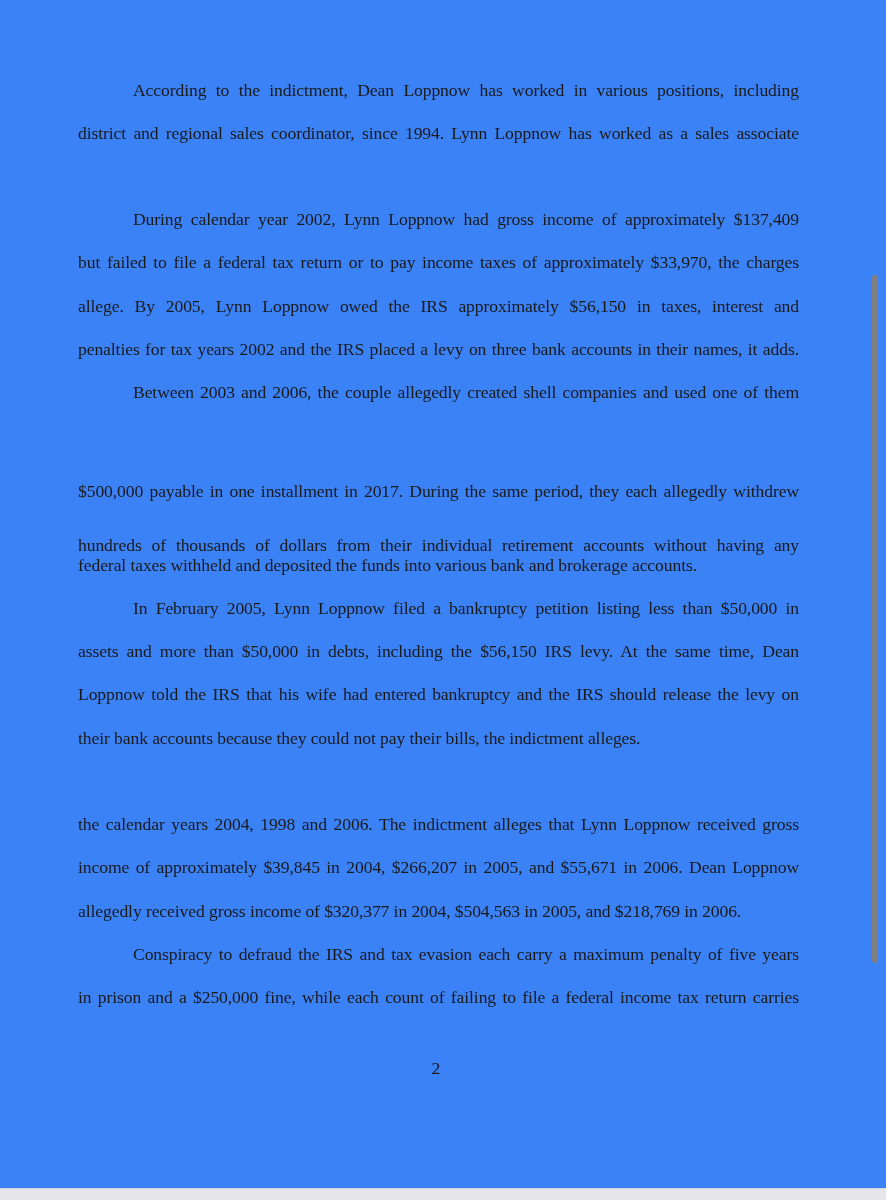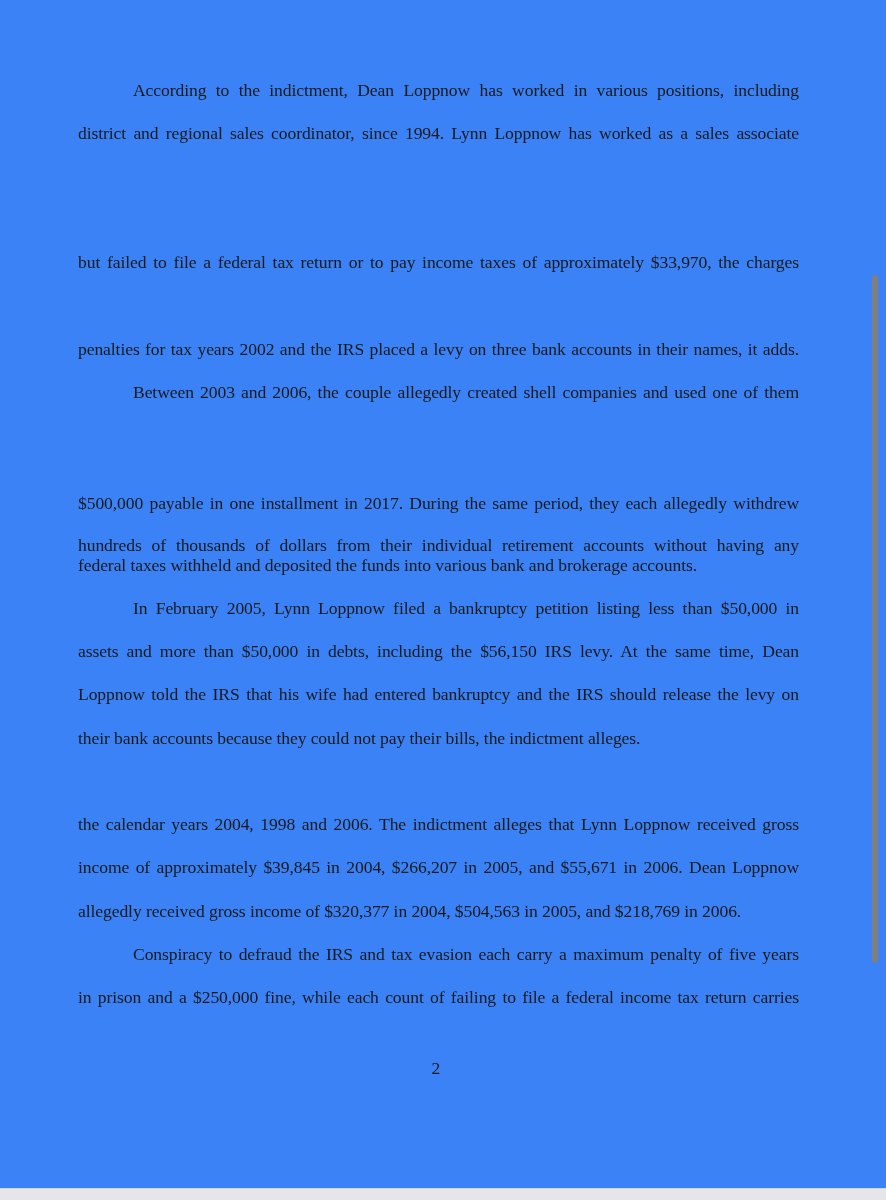--- a/index.html
+++ b/index.html
@@ -65,25 +65,27 @@
     }
   </style>
 </head>
 <body>
 
 <div class="page">
 
   <div class="line indent" style="top:79px">According to the indictment, Dean Loppnow has worked in various positions, including</div>
   <div class="line" style="top:122px">district and regional sales coordinator, since 1994.  Lynn Loppnow has worked as a sales associate</div>
 
+  <div class="line indent" style="top:208px">During calendar year 2002, Lynn Loppnow had gross income of approximately $137,409</div>
   <div class="line" style="top:251px">but failed to file a federal tax return or to pay income taxes of approximately $33,970, the charges</div>
+  <div class="line" style="top:295px">allege.  By 2005, Lynn Loppnow owed the IRS approximately $56,150 in taxes, interest and</div>
   <div class="line" style="top:338px">penalties for tax years 2002 and the IRS placed a levy on three bank accounts in their names, it adds.</div>
 
   <div class="line indent" style="top:381px">Between 2003 and 2006, the couple allegedly created shell companies and used one of them</div>
-  <div class="line" style="top:492px">$500,000 payable in one installment in 2017.  During the same period, they each allegedly withdrew</div>
+  <div class="line" style="top:480px">$500,000 payable in one installment in 2017.  During the same period, they each allegedly withdrew</div>
   <div class="line" style="top:534px">hundreds of thousands of dollars from their individual retirement accounts without having any</div>
   <div class="line last" style="top:554px">federal taxes withheld and deposited the funds into various bank and brokerage accounts.</div>
 
   <div class="line indent" style="top:597px">In February 2005, Lynn Loppnow filed a bankruptcy petition listing less than $50,000 in</div>
   <div class="line" style="top:640px">assets and more than $50,000 in debts, including the $56,150 IRS levy.  At the same time, Dean</div>
   <div class="line" style="top:683px">Loppnow told the IRS that his wife had entered bankruptcy and the IRS should release the levy on</div>
   <div class="line last" style="top:727px">their bank accounts because they could not pay their bills, the indictment alleges.</div>
 
   <div class="line" style="top:813px">the calendar years 2004, 1998 and 2006.  The indictment alleges that Lynn Loppnow received gross</div>
   <div class="line" style="top:856px">income of approximately $39,845 in 2004, $266,207 in 2005, and $55,671 in 2006.  Dean Loppnow</div>

